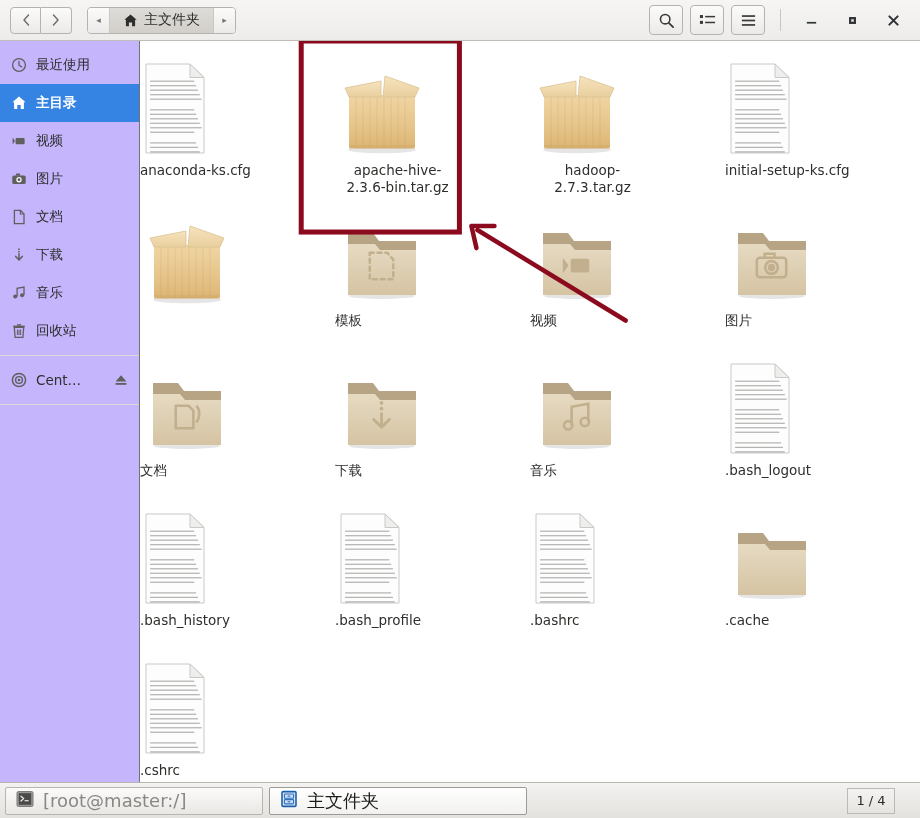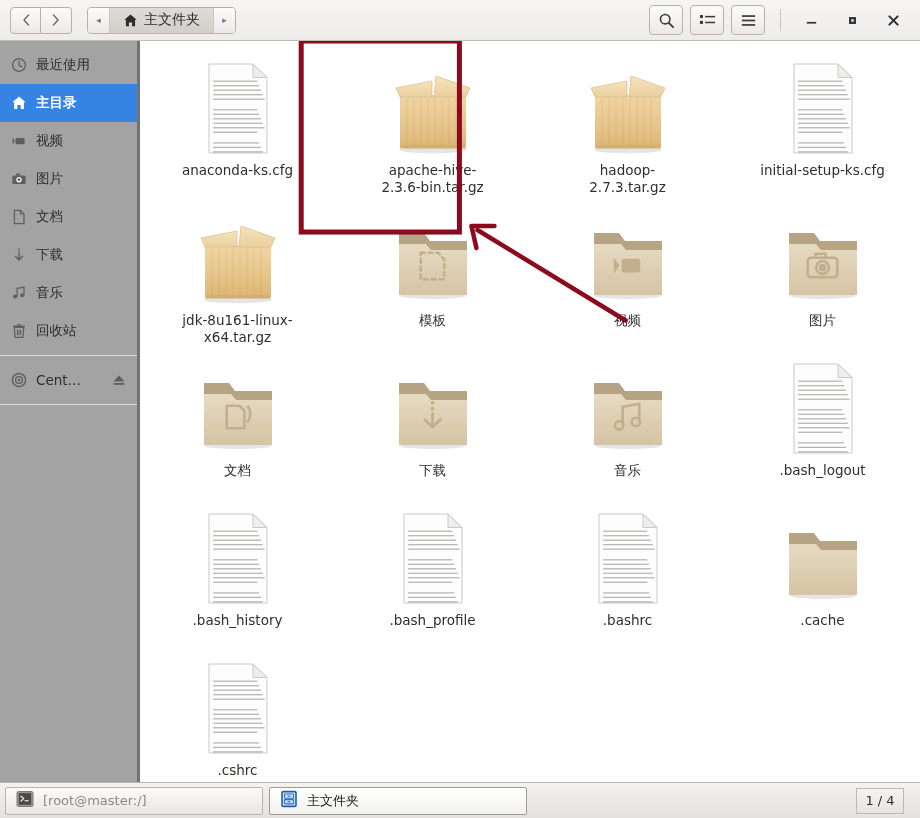--- a/index.html
+++ b/index.html
@@ -77,22 +77,22 @@
     display: flex; align-items: center; justify-content: center;
     cursor: pointer; color: #2e3436; font-size: 15px;
   }
 
   
   .body { flex: 1; display: flex; min-height: 0; }
 
   
   .sidebar {
     width: 140px; flex: 0 0 140px;
-    background: #a3a3a3;
-    border-right: 3px solid #737373;
+    background: #c4b5fd;
+    border-right: 1px solid #737373;
     padding-top: 5px;
     overflow: hidden;
   }
   .side-item {
     display: flex; align-items: center;
     height: 38px;
     padding: 0 10px;
     gap: 9px;
     font-size: 13.5px;
     color: #2e2e2c;
@@ -116,21 +116,21 @@
     overflow: hidden;
   }
   .grid {
     display: grid;
     grid-template-columns: repeat(4, 1fr);
     padding: 8px 0 0 0;
   }
   .cell {
     height: 150px;
     display: flex; flex-direction: column;
-    align-items: center;
+    align-items: flex-start;
     padding-top: 14px;
     cursor: pointer;
   }
   .cell .art { height: 92px; display:flex; align-items:flex-end; justify-content:center; }
   .cell .lbl {
     margin-top: 7px;
     font-size: 13.5px;
     color: #2e2e2c;
     text-align: center;
     line-height: 1.25;
@@ -153,34 +153,34 @@
     display: flex; align-items: center;
     padding: 0 5px; gap: 6px;
   }
   .task {
     height: 28px;
     display: flex; align-items: center; gap: 9px;
     padding: 0 10px;
     border: 1px solid #b8b5b0;
     border-radius: 2px;
     background: linear-gradient(to bottom, #fbfbfa 0%, #e9e7e4 100%);
-    font-size: 13px; color: #8a8885;
+    font-size: 18px; color: #8a8885;
     cursor: pointer;
     min-width: 258px;
   }
   .task.active {
     background: linear-gradient(to bottom, #ffffff 0%, #f2f1ef 100%);
     color: #1c1c1a;
     border-color: #9e9b96;
     min-width: 258px;
   }
   .task-fill { flex: 1; }
   .wsw {
     height: 26px; min-width: 48px;
-    margin-left: auto; margin-right: 11px;
+    margin-left: auto; margin-right: 20px;
     border: 1px solid #bcb9b4;
     background: linear-gradient(to bottom, #f4f3f1 0%, #e6e4e1 100%);
     display: flex; align-items: center; justify-content: center;
     font-size: 13px; color: #2b2b29;
     cursor: pointer;
   }
 </style>
 </head>
 <body>
 
@@ -519,21 +519,20 @@
                   <line x1="49" y1="34" x2="49" y2="85"></line>
                   <line x1="56" y1="34" x2="56" y2="85"></line>
                   <line x1="63" y1="34" x2="63" y2="85"></line>
                   <line x1="70" y1="34" x2="70" y2="85"></line>
                 </g>
                 <path d="M14 34 L46 34 L46 18 L10 25 Z" fill="url(#flapg)" stroke="#d9c296" stroke-width="0.8"></path>
                 <path d="M48 34 L80 34 L84 25 L50 13 Z" fill="url(#flapg)" stroke="#d9c296" stroke-width="0.8"></path>
                 <rect x="14" y="82" width="66" height="4" fill="#cfa96a" opacity="0.5"></rect>
               </svg>
             </div>
-            <div class="lbl">jdk-8u161-linux-x64.tar.gz</div>
           </div>
           <div class="cell">
             <div class="art">
               <svg width="94" height="92" viewBox="0 0 94 92">
                 <defs>
                   <linearGradient id="fbody" x1="0" y1="0" x2="0" y2="1">
                     <stop offset="0%" stop-color="#e6dac2"></stop>
                     <stop offset="100%" stop-color="#d5c4a3"></stop>
                   </linearGradient>
                 </defs>

